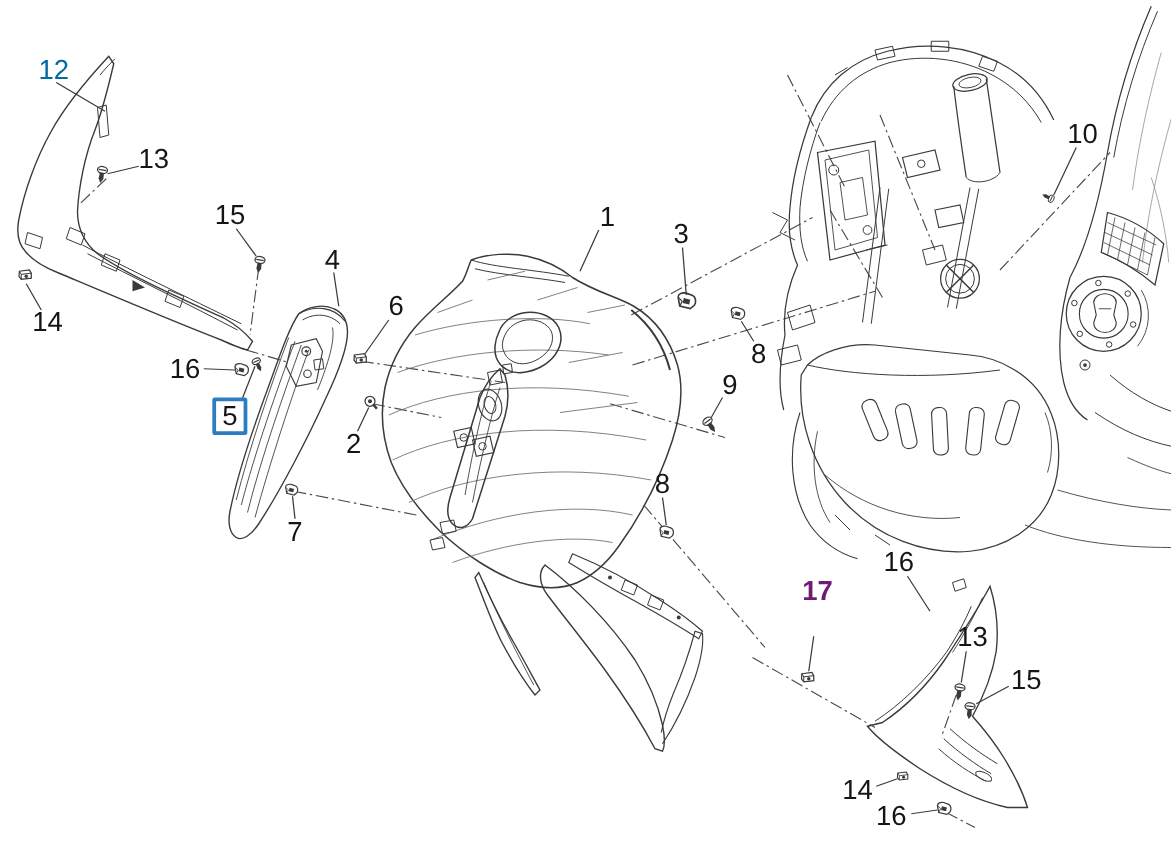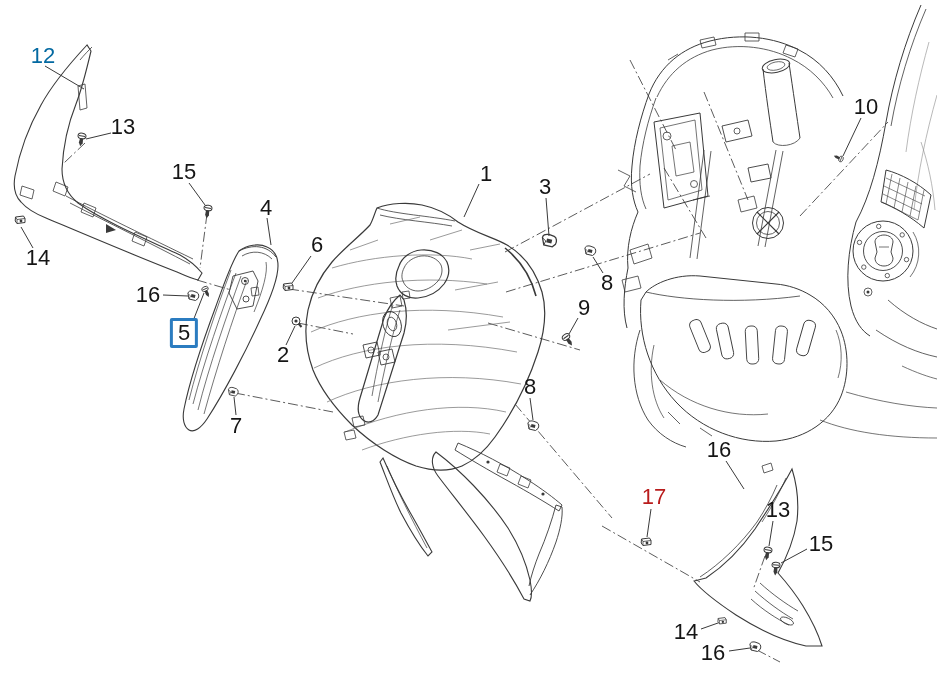--- a/index.html
+++ b/index.html
@@ -366,18 +366,18 @@
   </div>
       <div class="co" style="left: 821px; top: 544px; color: rgb(21, 21, 21);">
     <span>15</span>
   </div>
       <div class="co" style="left: 148px; top: 295px; color: rgb(21, 21, 21);">
     <span>16</span>
   </div>
       <div class="co" style="left: 713px; top: 653px; color: rgb(21, 21, 21);">
     <span>16</span>
   </div>
-      <div class="co" style="left: 654px; top: 497px; color: #b91c1c;">
+      <div class="co" style="left: 654px; top: 473px; color: #701a75; font-weight: bold;">
     <span>17</span>
   </div>
     </div>
 
 </div>
 
 </body></html>

